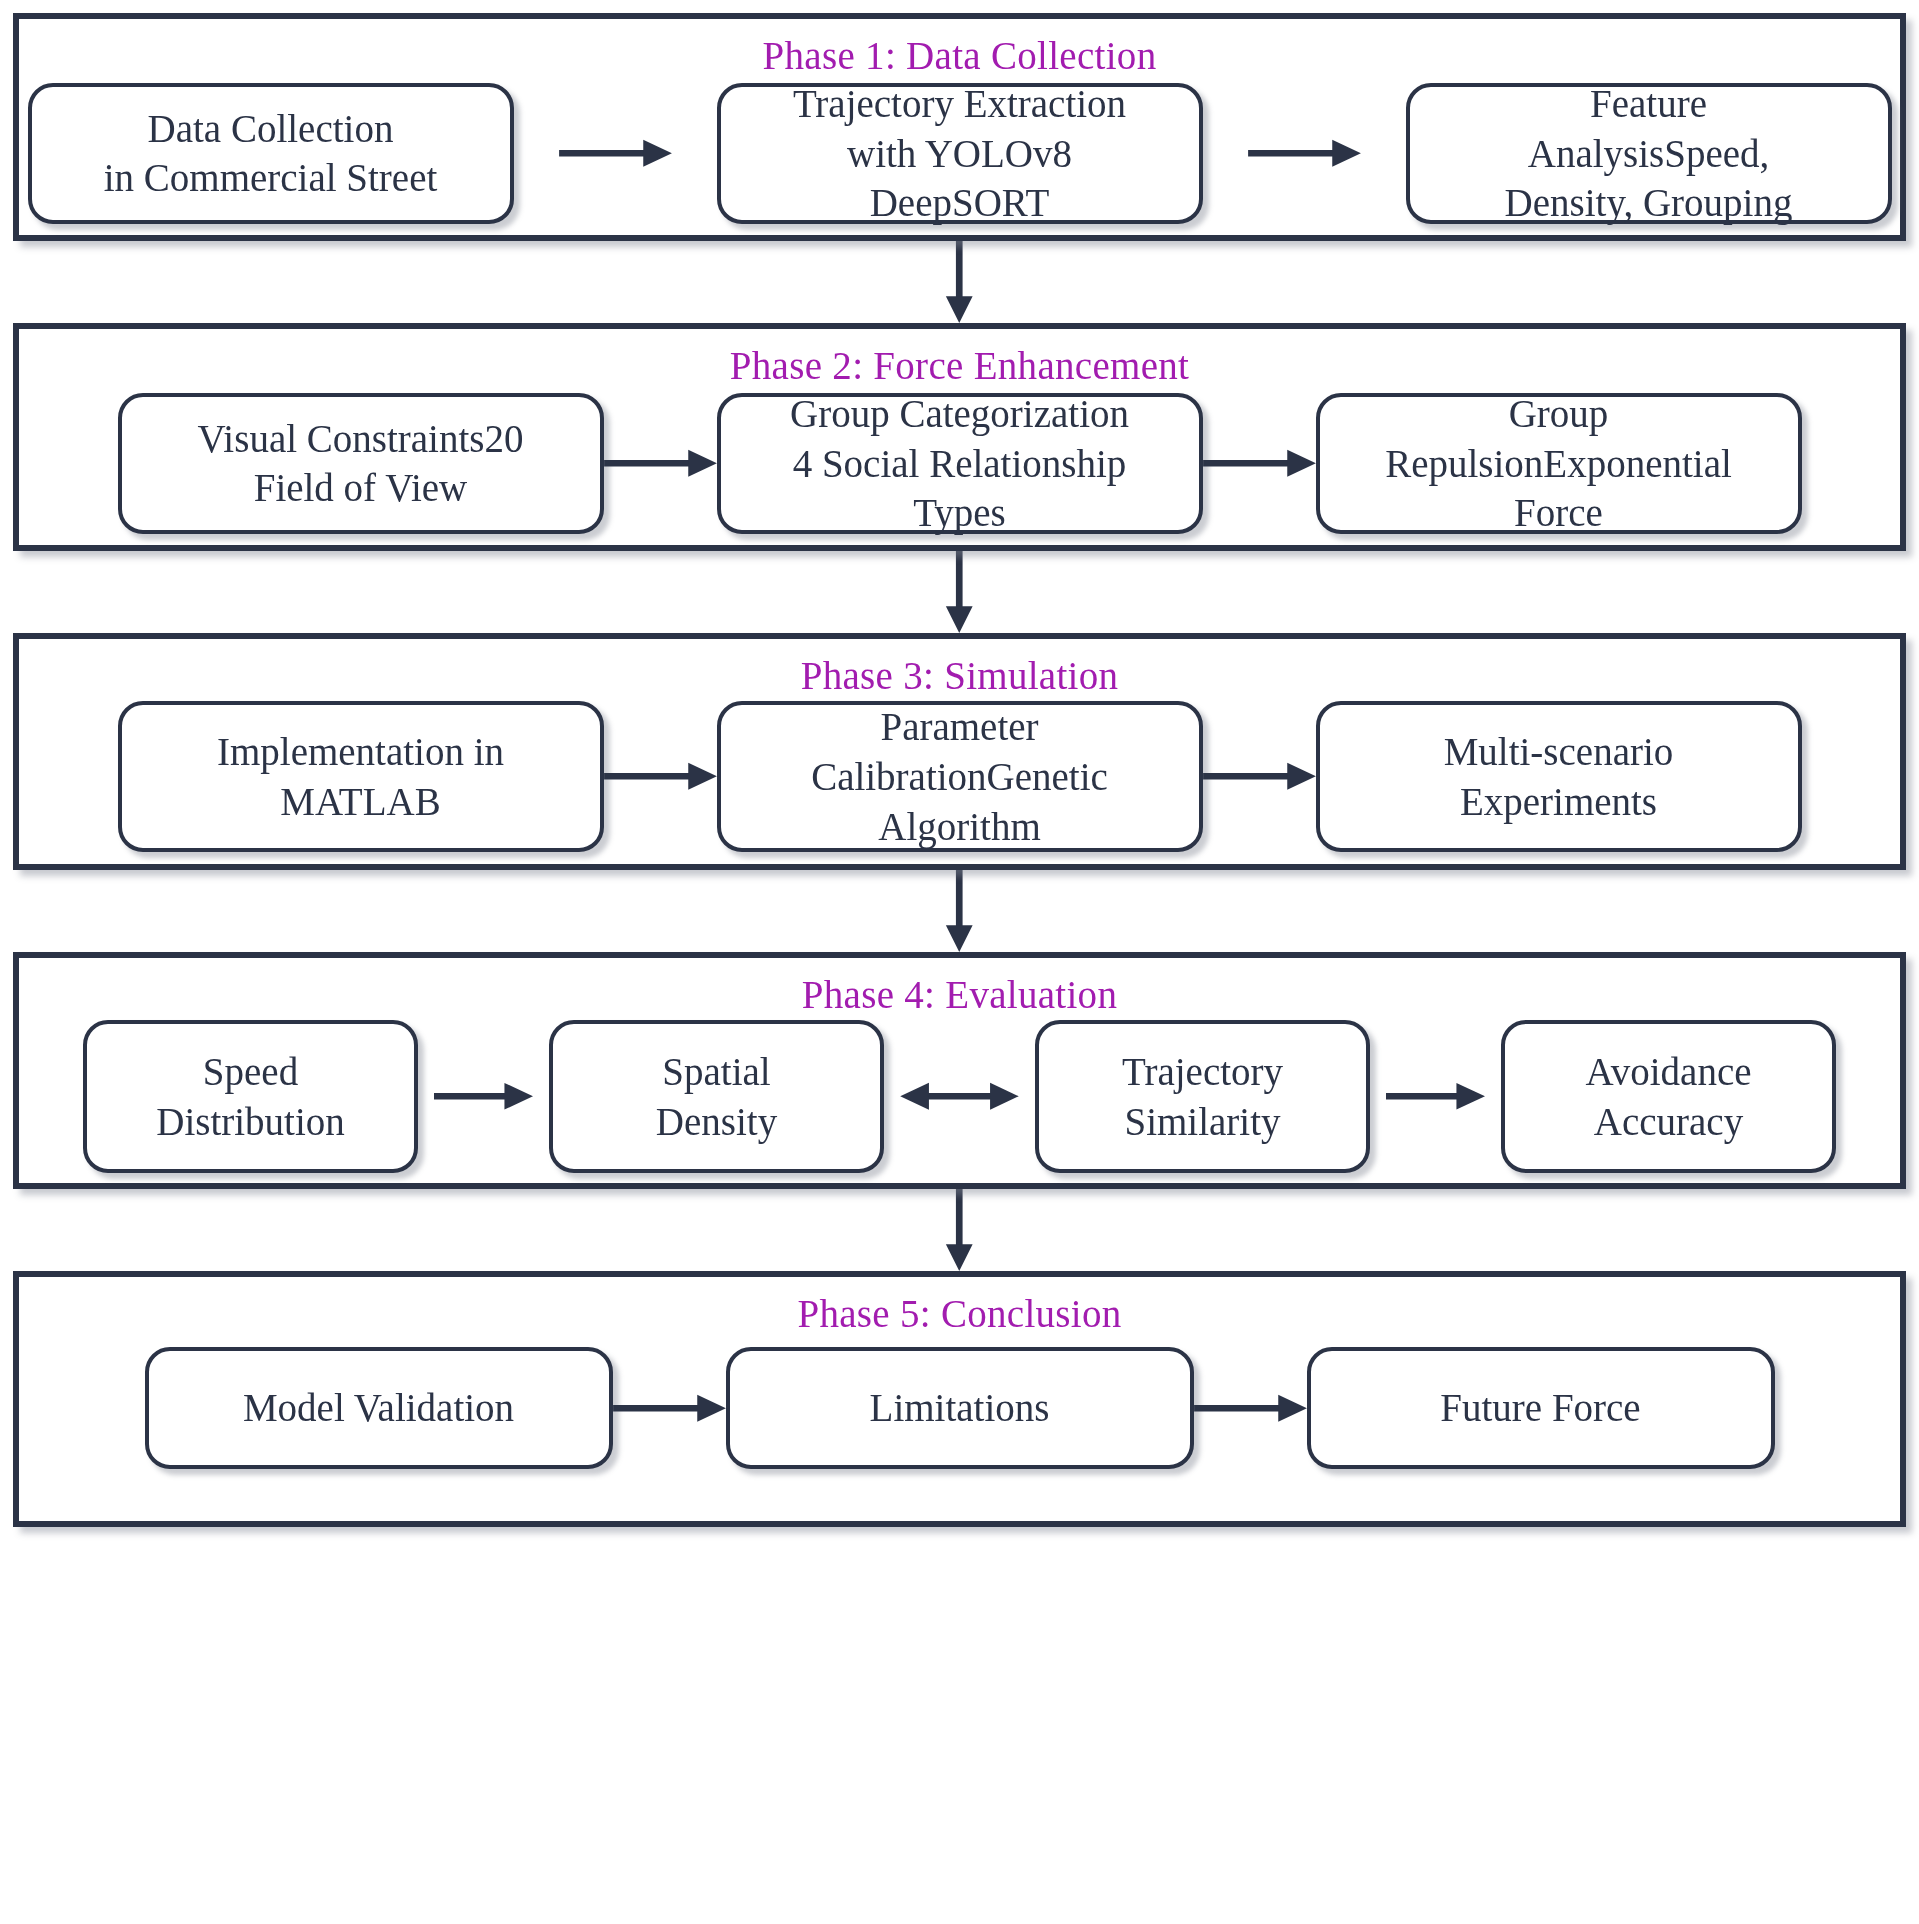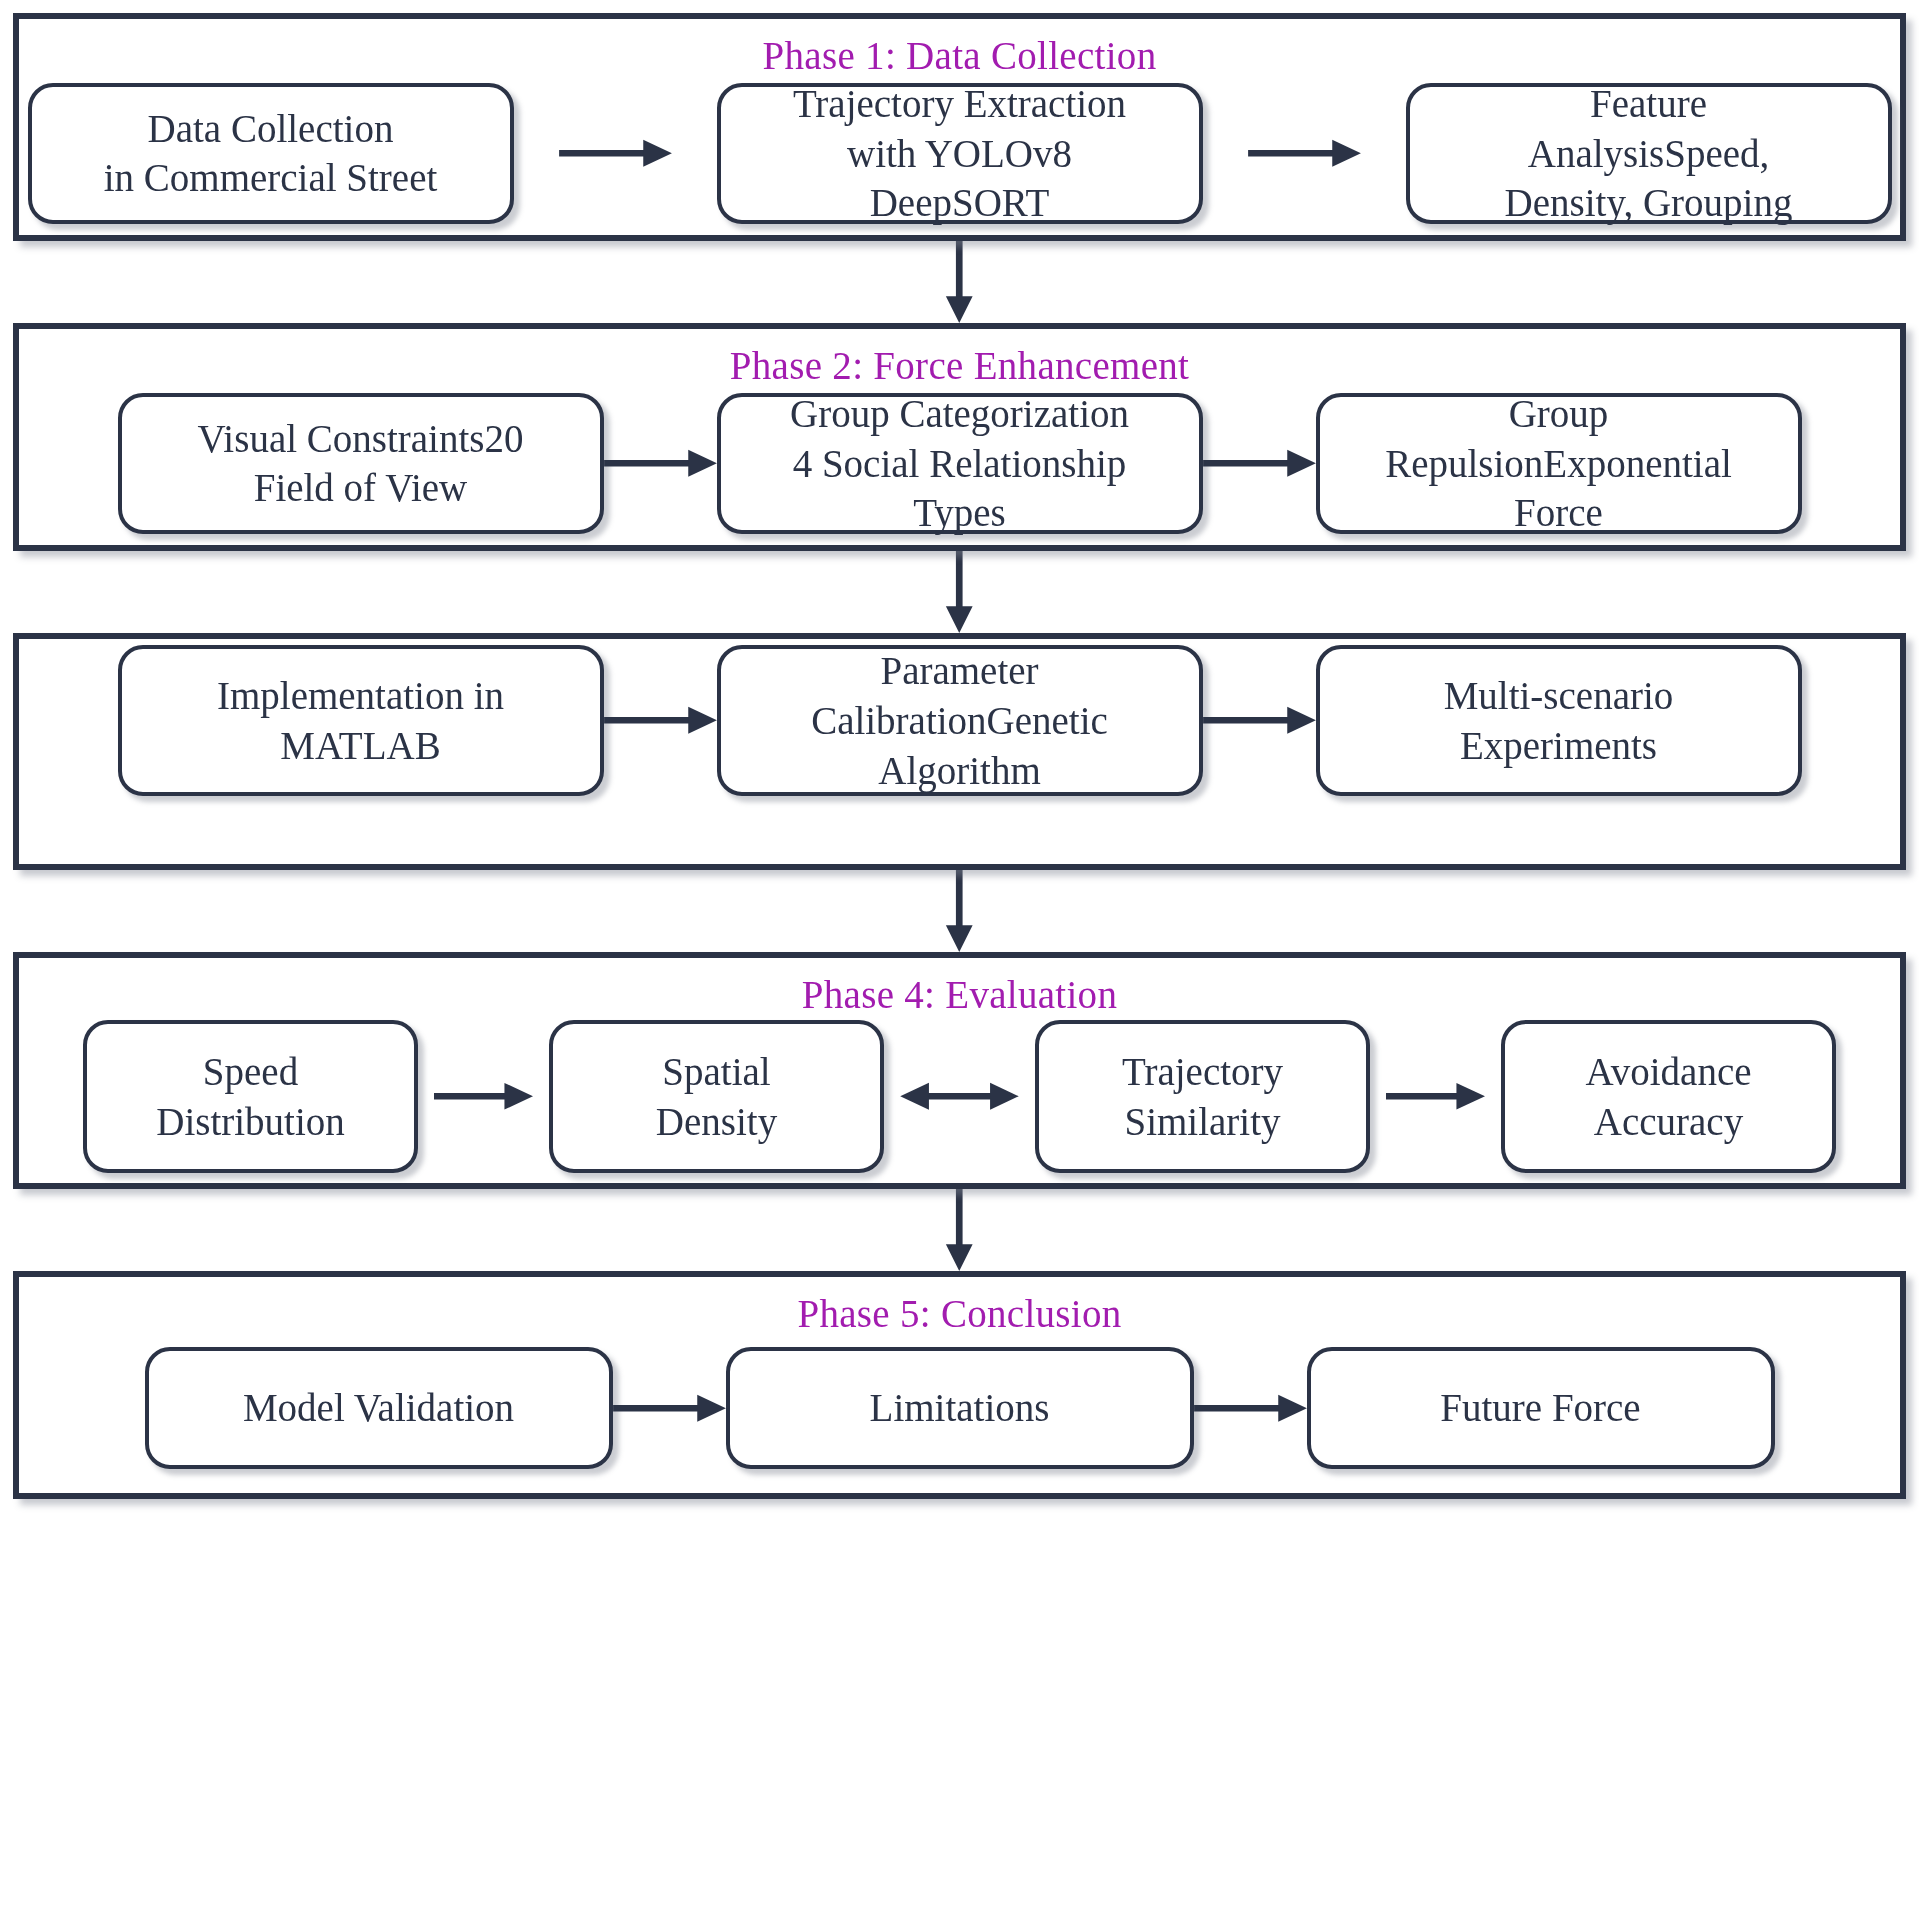--- a/index.html
+++ b/index.html
@@ -104,21 +104,21 @@
   #phase3 .row { margin-top: 5.7px; }
   #phase3 .node { height: 151px; }
   #phase3 .n1 { width: 486px; }
   #phase3 .n2 { width: 486px; font-family: Liberation Serif, serif; }
   #phase3 .n3 { width: 486px; }
 
   #phase4 { height: 237px; }
   #phase4 .row { margin-top: 5.7px; gap: 16px; }
   #phase4 .node { height: 153px; width: 335px; }
 
-  #phase5 { height: 228px; }
+  #phase5 { height: 256px; }
   #phase5 .row { margin-top: 13.4px; }
   #phase5 .node { height: 122px; width: 468px; }
 </style>
 </head>
 <body>
 
 <div id="canvas">
 
   <div class="phase" id="phase1">
     <div class="phase-title">Phase 1: Data Collection</div>
@@ -180,20 +180,21 @@
   </div>
 
   <div class="v-arrow">
     <svg width="32.5" height="82" viewBox="0 0 34 86">
       <line x1="17" y1="0" x2="17" y2="62" stroke="#2b3346" stroke-width="7"></line>
       <polygon points="3,58 17,86 31,58" fill="#2b3346"></polygon>
     </svg>
   </div>
 
   <div class="phase" id="phase3">
+    <div class="phase-title">Phase 3: Simulation</div>
     <div class="row">
       <div class="node n1">Implementation in
 MATLAB</div>
       <div class="h-arrow">
         <svg width="113" height="32.5" viewBox="0 0 118 34">
           <line x1="0" y1="17" x2="92" y2="17" stroke="#2b3346" stroke-width="7"></line>
           <polygon points="88,3 118,17 88,31" fill="#2b3346"></polygon>
         </svg>
       </div>
       <div class="node n2">Parameter

